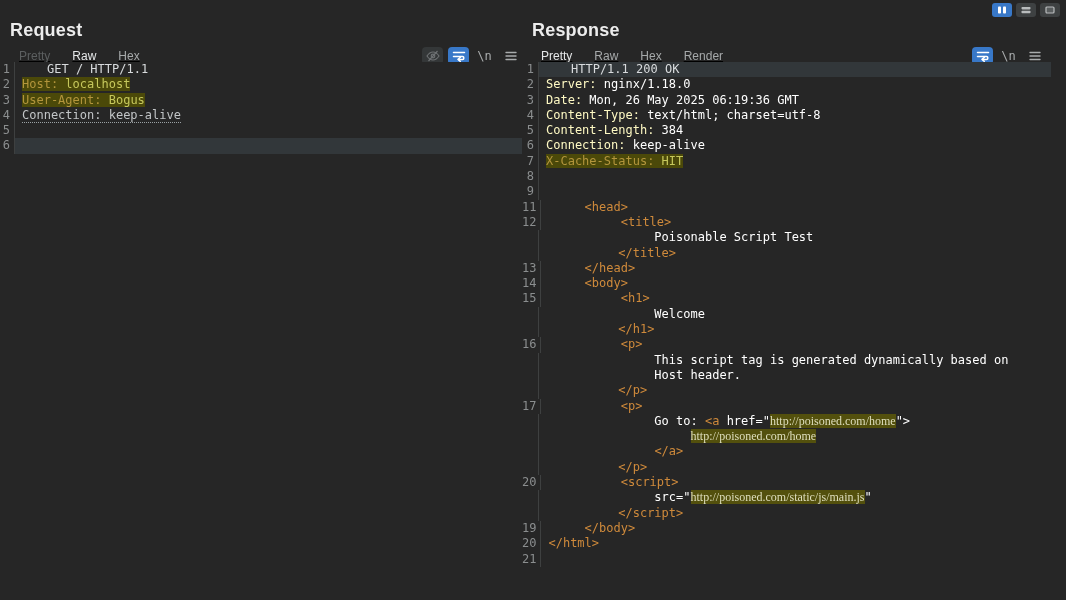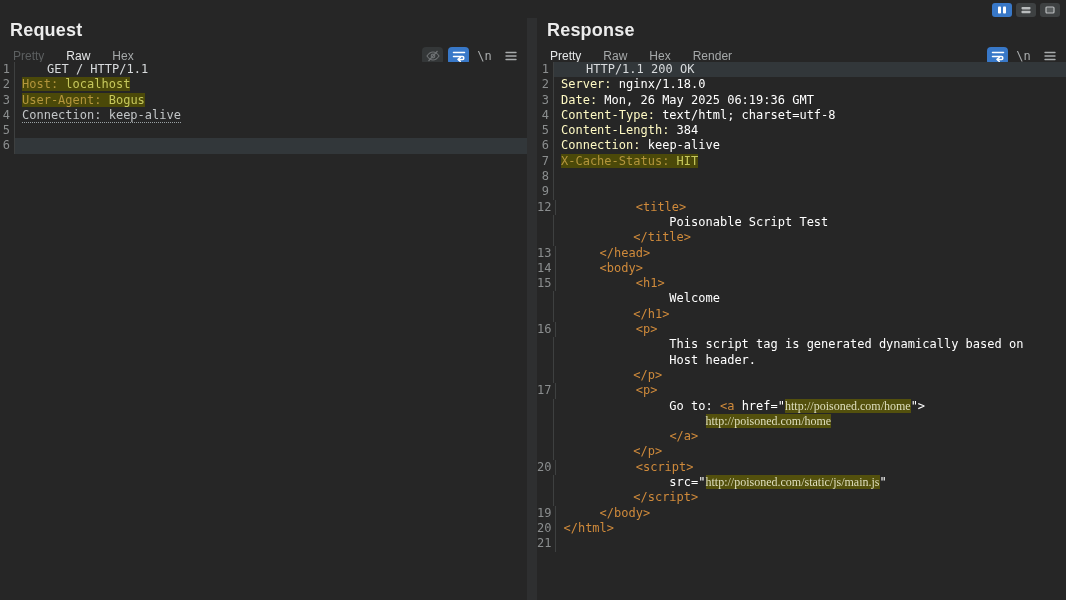--- a/index.html
+++ b/index.html
@@ -15,27 +15,27 @@
   .win-controls { position:absolute; top:3px; right:6px; display:flex; gap:4px; z-index:5; }
   .win-btn {
     width:20px; height:14px; border:none; border-radius:3px; padding:0;
     background:#3e4142; display:flex; align-items:center; justify-content:center; cursor:pointer;
   }
   .win-btn.active { background:#3878c8; }
 
   
   .panel { position:absolute; top:18px; bottom:0; background:#262626; }
   .panel.request  { left:0;     width:527px; }
-  .panel.response { left:537px; width:529px; }
+  .panel.response { left:522px; width:529px; }
   .divider { position:absolute; top:18px; bottom:0; left:527px; width:10px; background:#2e2f30; }
 
   .panel-title { margin:2px 0 0 10px; font-size:18px; font-weight:700; color:#ececec; letter-spacing:.2px; }
 
   .tabrow { position:relative; height:22px; margin-top:4px; }
-  .tabs { display:flex; padding-left:2px; height:22px; }
+  .tabs { display:flex; padding-left:8px; height:22px;text-decoration:underline; }
   .tab {
     font-size:12px; padding:4px 11px 3px; color:#a6a9aa; cursor:pointer;
     border-bottom:2px solid transparent; user-select:none;
   }
   .tab.selected { color:#e5e7e8; border-bottom-color:#d9831f; }
   .tab.disabled { color:#5c5f60; cursor:default; }
 
   .toolbar { position:absolute; right:6px; top:0; display:flex; gap:5px; align-items:center; height:22px; }
   .iconbtn {
     width:21px; height:18px; border:none; border-radius:4px; padding:0;
@@ -199,20 +199,21 @@
     <div class="editor">
         <div class="line cur"><span class="gutter">1</span><span class="code"><span class="s-b">HTTP/1.1 200 OK</span></span></div>
         <div class="line"><span class="gutter">2</span><span class="code"><span class="s-h">Server:</span><span class="s-p"> nginx/1.18.0</span></span></div>
         <div class="line"><span class="gutter">3</span><span class="code"><span class="s-h">Date:</span><span class="s-p"> Mon, 26 May 2025 06:19:36 GMT</span></span></div>
         <div class="line"><span class="gutter">4</span><span class="code"><span class="s-h">Content-Type:</span><span class="s-p"> text/html; charset=utf-8</span></span></div>
         <div class="line"><span class="gutter">5</span><span class="code"><span class="s-h">Content-Length:</span><span class="s-p"> 384</span></span></div>
         <div class="line"><span class="gutter">6</span><span class="code"><span class="s-h">Connection:</span><span class="s-p"> keep-alive</span></span></div>
         <div class="line"><span class="gutter">7</span><span class="code"><span class="s-yn">X-Cache-Status:</span><span class="s-y"> HIT</span></span></div>
         <div class="line"><span class="gutter">8</span><span class="code"></span></div>
         <div class="line"><span class="gutter">9</span><span class="code"></span></div>
+        <div class="line"><span class="gutter">11</span><span class="code"><span class="s-p">     </span><span class="s-t">&lt;head&gt;</span></span></div>
         <div class="line"><span class="gutter">12</span><span class="code"><span class="s-p">          </span><span class="s-t">&lt;title&gt;</span></span></div>
         <div class="line"><span class="gutter"></span><span class="code"><span class="s-p">               Poisonable Script Test</span></span></div>
         <div class="line"><span class="gutter"></span><span class="code"><span class="s-p">          </span><span class="s-t">&lt;/title&gt;</span></span></div>
         <div class="line"><span class="gutter">13</span><span class="code"><span class="s-p">     </span><span class="s-t">&lt;/head&gt;</span></span></div>
         <div class="line"><span class="gutter">14</span><span class="code"><span class="s-p">     </span><span class="s-t">&lt;body&gt;</span></span></div>
         <div class="line"><span class="gutter">15</span><span class="code"><span class="s-p">          </span><span class="s-t">&lt;h1&gt;</span></span></div>
         <div class="line"><span class="gutter"></span><span class="code"><span class="s-p">               Welcome</span></span></div>
         <div class="line"><span class="gutter"></span><span class="code"><span class="s-p">          </span><span class="s-t">&lt;/h1&gt;</span></span></div>
         <div class="line"><span class="gutter">16</span><span class="code"><span class="s-p">          </span><span class="s-t">&lt;p&gt;</span></span></div>
         <div class="line"><span class="gutter"></span><span class="code"><span class="s-p">               This script tag is generated dynamically based on</span></span></div>

